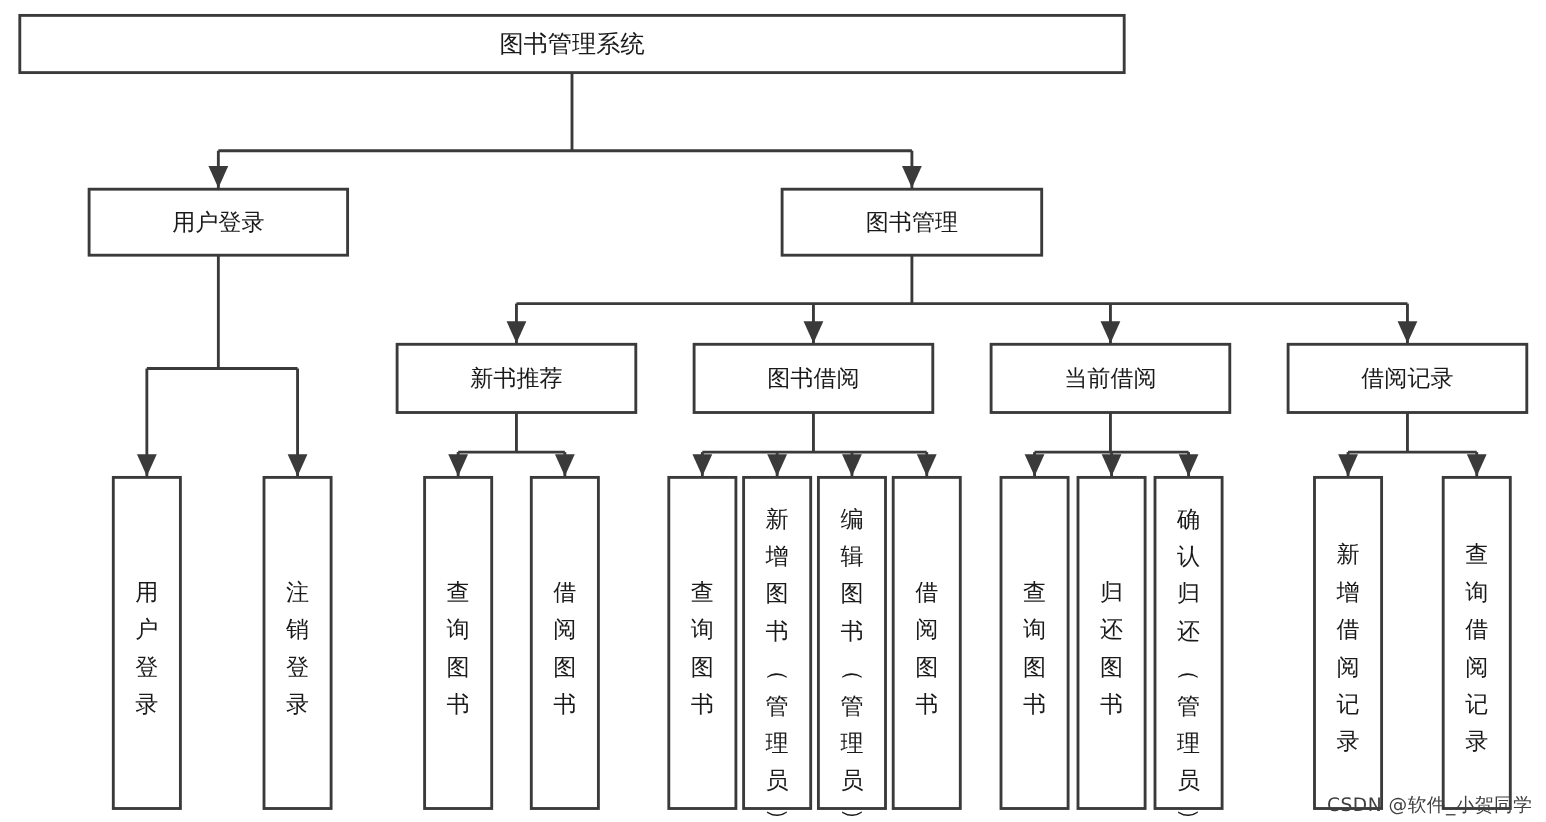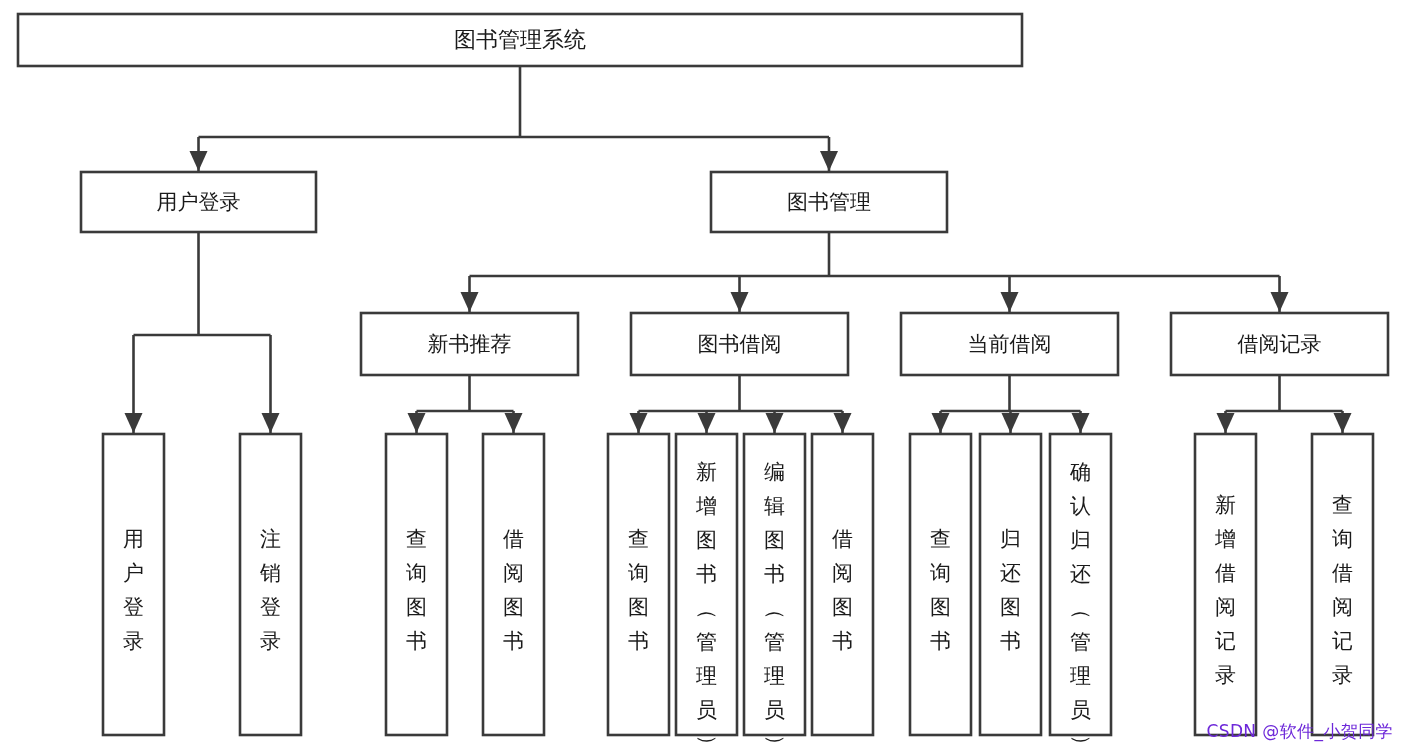--- a/index.html
+++ b/index.html
@@ -54,21 +54,21 @@
   }
   .label-v {
     font-size: 21px;
     text-anchor: middle;
   }
   .watermark {
     position: absolute;
     right: 12px;
     bottom: 4px;
     font-size: 17px;
-    color: #6d28d9;
+    color: #404040;
     font-family: "DejaVu Sans", "Liberation Sans", sans-serif;
     white-space: nowrap;
     letter-spacing: 0.4px;
   }
 </style>
 </head>
 <body>
 
 <div id="diagram-root">
   <svg class="flow" viewBox="0 0 1405 747">

